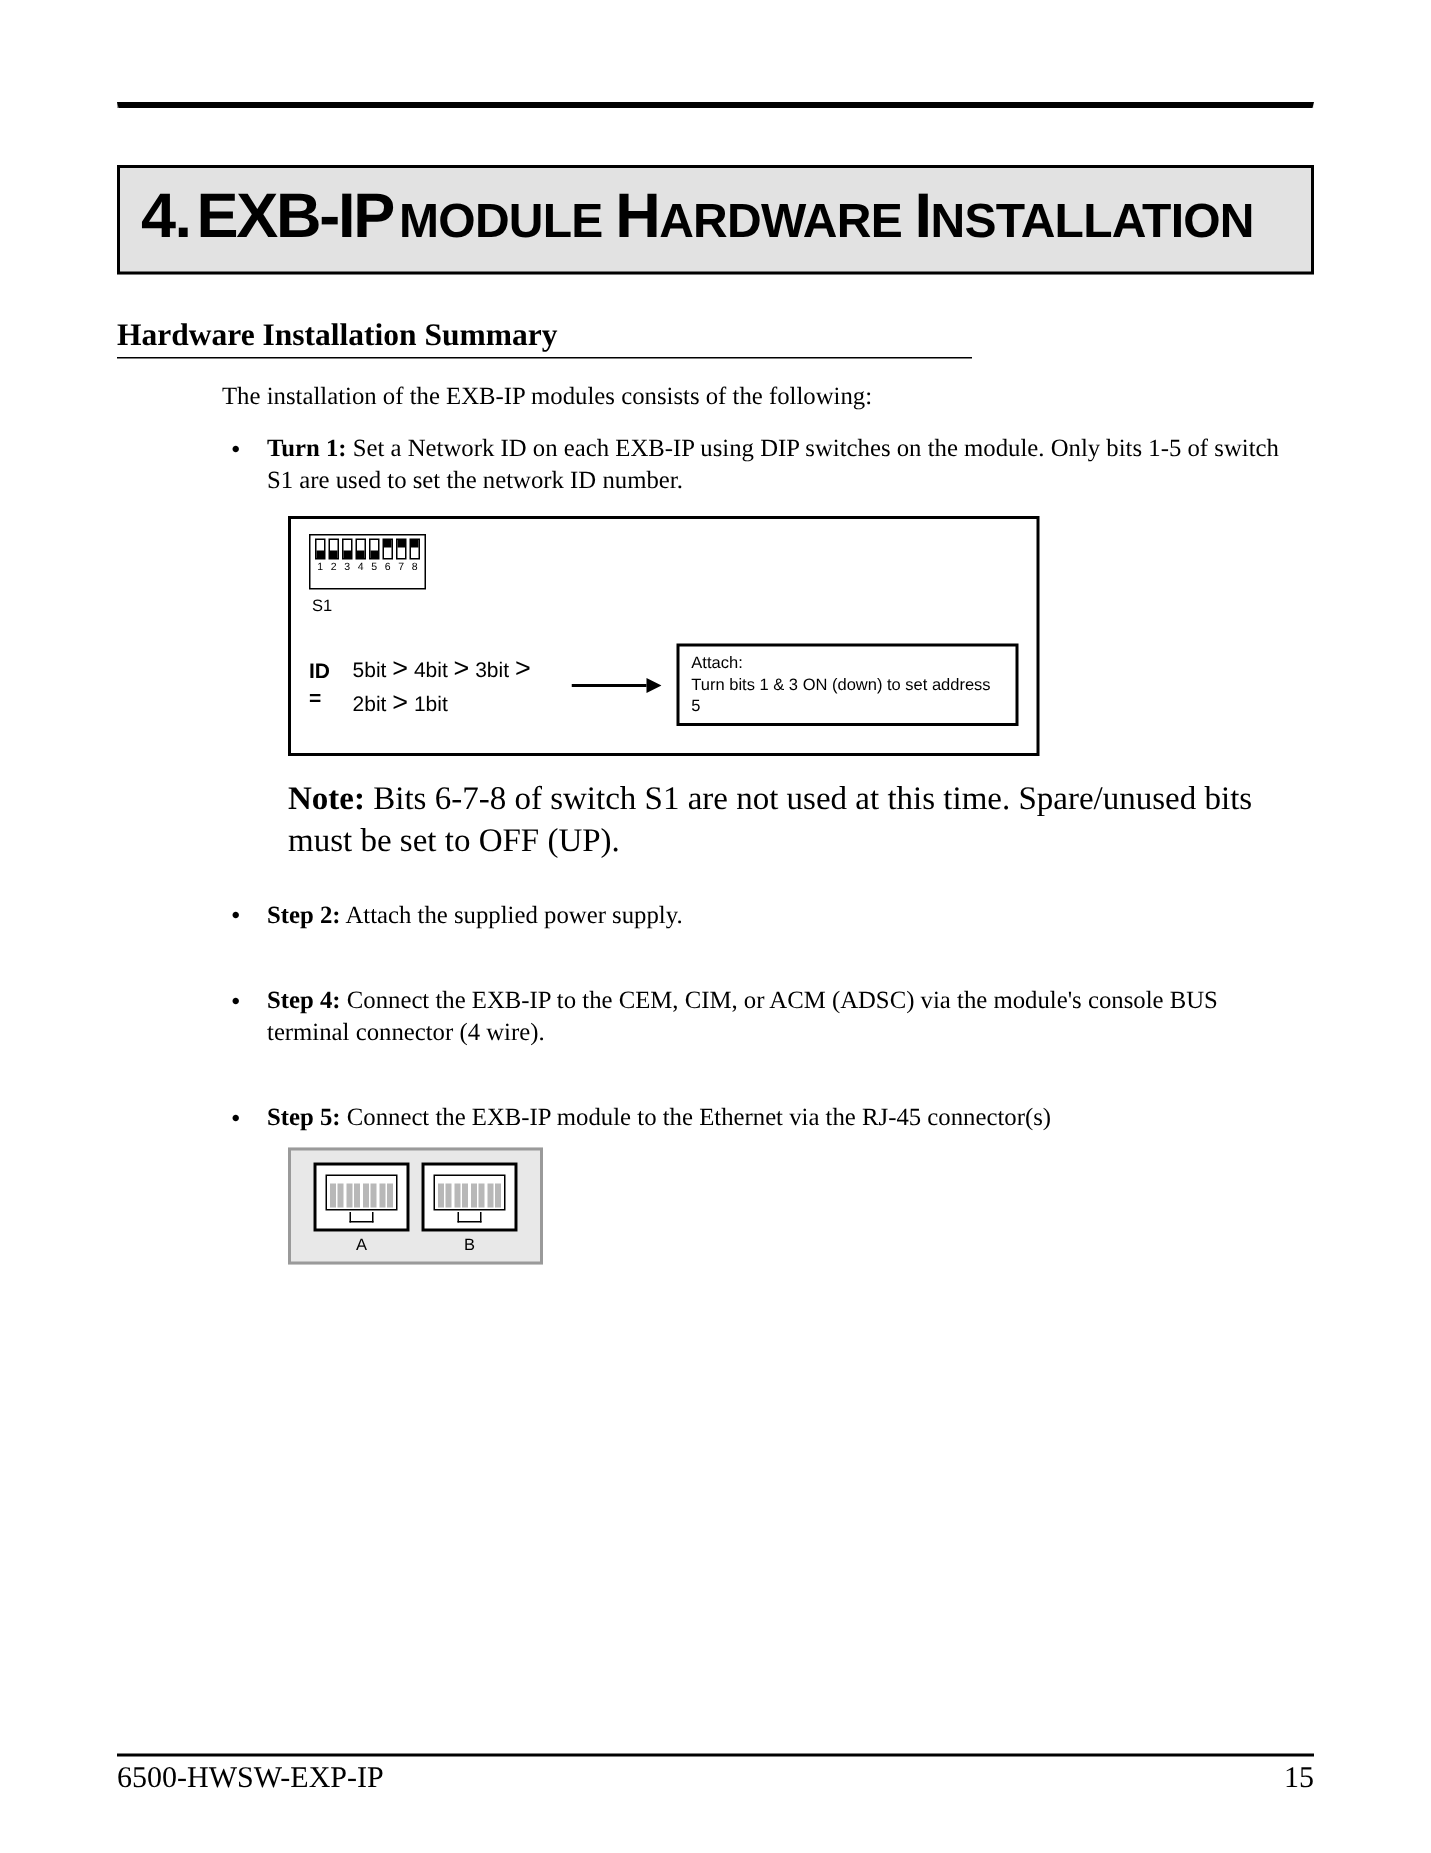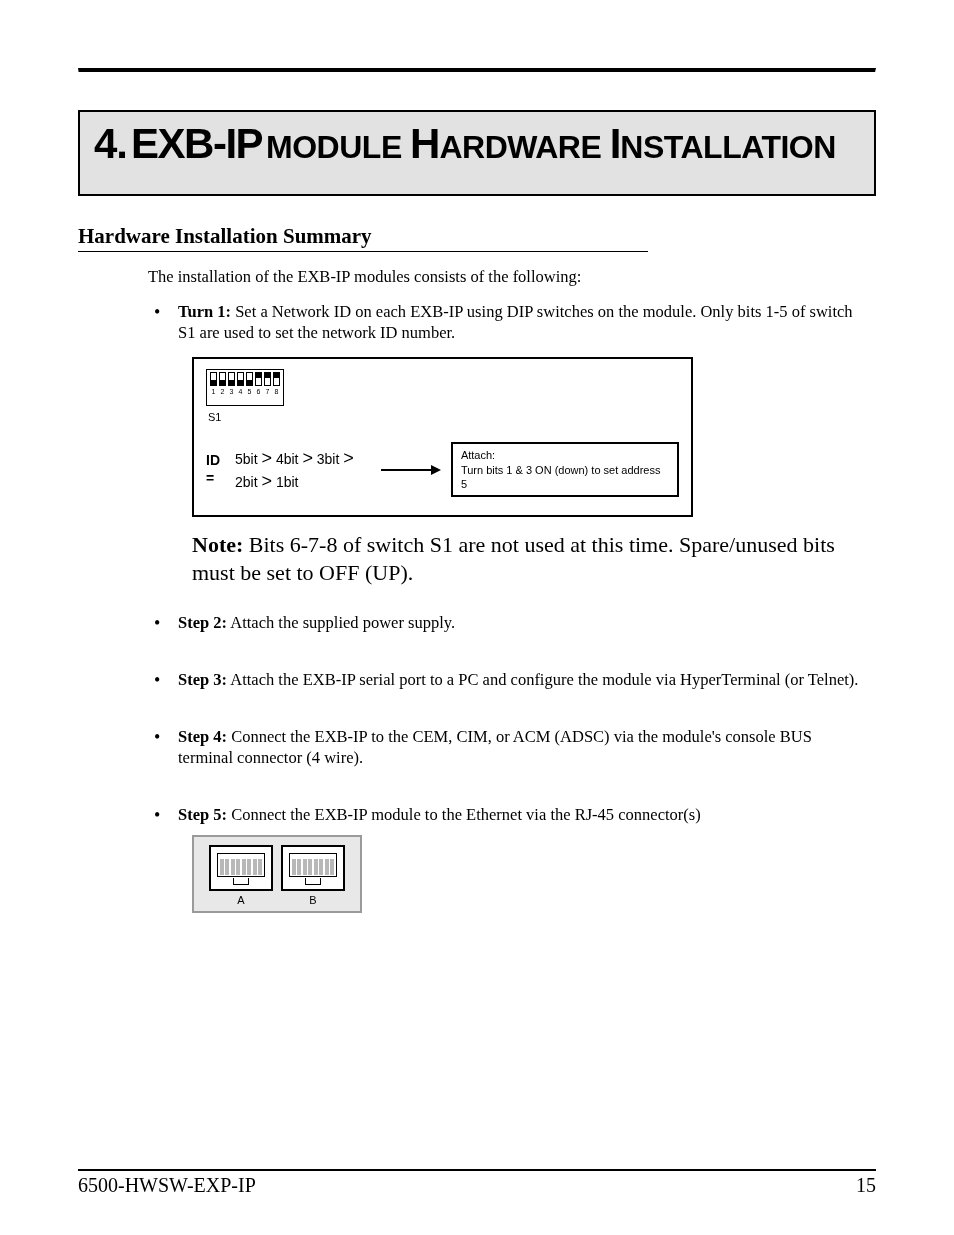--- a/index.html
+++ b/index.html
@@ -17,21 +17,21 @@
     position: relative;
   }
   .hr-top {
     border-top: 4px solid #000;
     border-bottom: 0;
     margin: 0 0 38px 0;
   }
   .title-box {
     border: 2px solid #000;
     background: #e2e2e2;
-    padding: 8px 14px 26px 14px;
+    padding: 8px 14px 13px 14px;
     margin-bottom: 28px;
   }
   .title-num {
     font-family: Arial, Helvetica, sans-serif;
     font-weight: 900;
     font-size: 42px;
     vertical-align: baseline;
     letter-spacing: -1px;
   }
   .title-main {
@@ -330,23 +330,20 @@
 
         <p class="note">
           <span class="note-label">Note:</span><span> Bits 6-7-8 of switch S1 are not used at this time. Spare/unused bits must be set to OFF (UP).</span>
         </p>
       </li>
 
       <li style="margin-top:24px;">
         <span class="step-title">Step 2:</span><span> Attach the supplied power supply.</span>
       </li>
 
-      <li style="margin-top:36px;">
-        <span class="step-title">Step 3:</span><span> Attach the EXB-IP serial port to a PC and configure the module via HyperTerminal (or Telnet).</span>
-      </li>
 
       <li style="margin-top:36px;">
         <span class="step-title">Step 4:</span><span> Connect the EXB-IP to the CEM, CIM, or ACM (ADSC) via the module's console BUS terminal connector (4 wire).</span>
       </li>
 
       <li style="margin-top:36px;">
         <span class="step-title">Step 5:</span><span> Connect the EXB-IP module to the Ethernet via the RJ-45 connector(s)</span>
 
         <div class="rj-panel">
           <div class="rj-pair">

